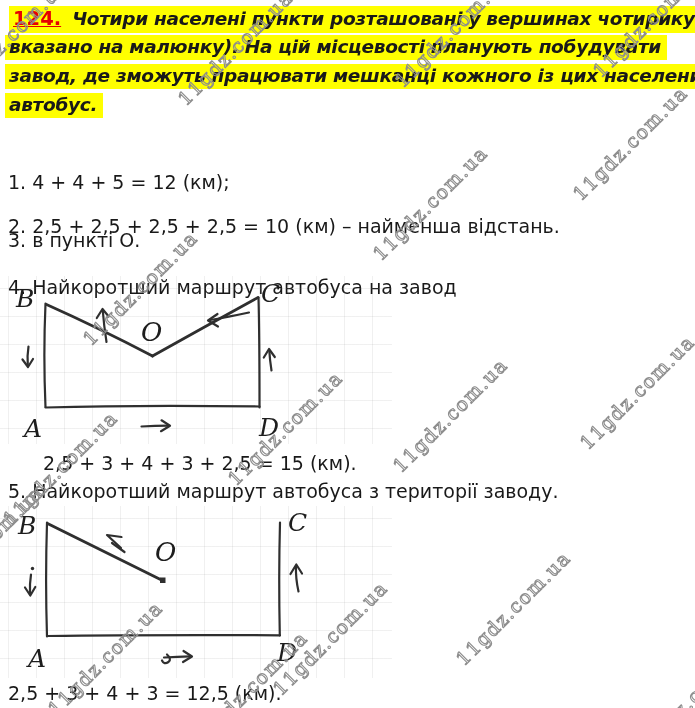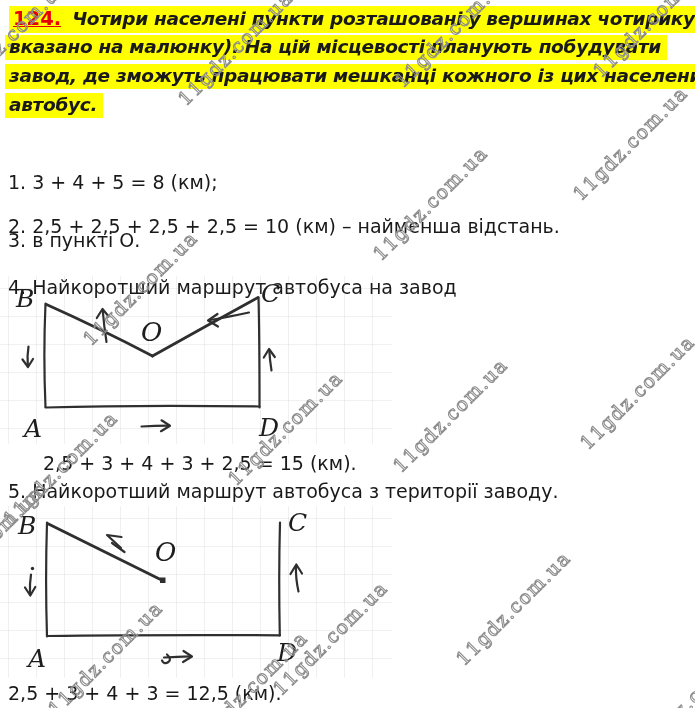--- a/index.html
+++ b/index.html
@@ -63,21 +63,21 @@
       <span class="hl p-text">вказано на малюнку). На цій місцевості планують побудувати</span>
     </div>
     <div class="p-line">
       <span class="hl p-text">завод, де зможуть працювати мешканці кожного із цих населених</span>
     </div>
     <div class="p-line">
       <span class="hl p-text">автобус.</span>
     </div>
   </section>
 
-  <div class="sol s1">1. 3 + 4 + 5 = 8 (км);</div>
+  <div class="sol s1">1. 4 + 4 + 5 = 12 (км);</div>
   <div class="sol s2">2. 2,5 + 2,5 + 2,5 + 2,5 = 10 (км) – найменша відстань.</div>
   <div class="sol s3">3. в пункті О.</div>
   <div class="sol s4">4. Найкоротший маршрут автобуса на завод</div>
 
   <div class="diagram d1">
     <svg width="392" height="168" viewBox="0 0 392 168">
       <g class="sketch" stroke-width="2.2">
         <path d="M45.5 27.5 C44 62 44 97 45.5 131"></path>
         <path d="M45.5 131.5 C115 129.5 185 129.5 259.5 130.5"></path>
         <path d="M258.5 21.5 C259.5 58 259.5 95 259.5 131.5"></path>

